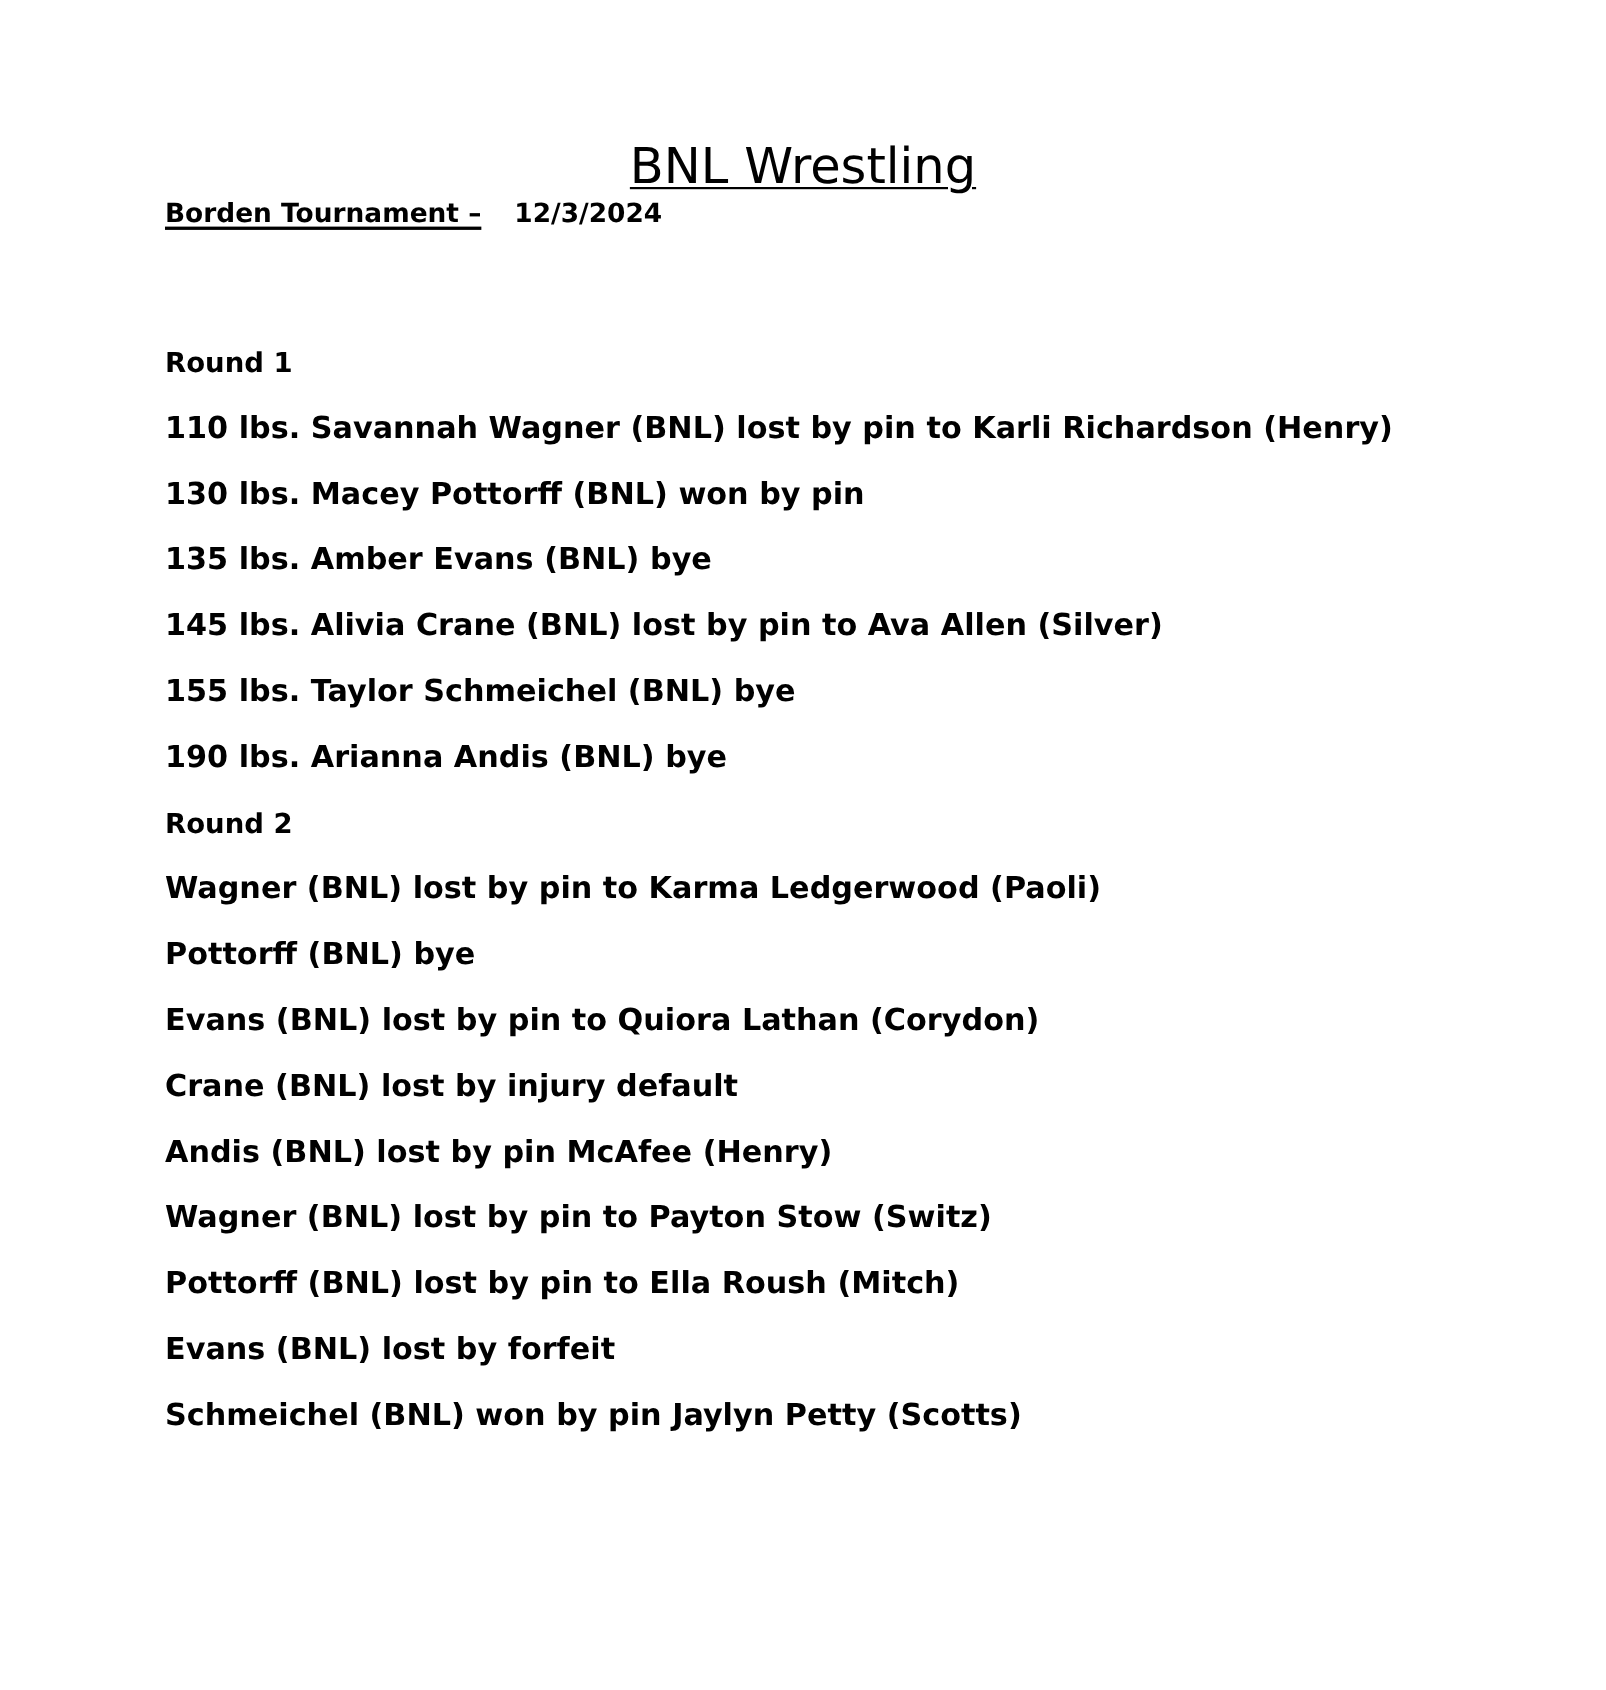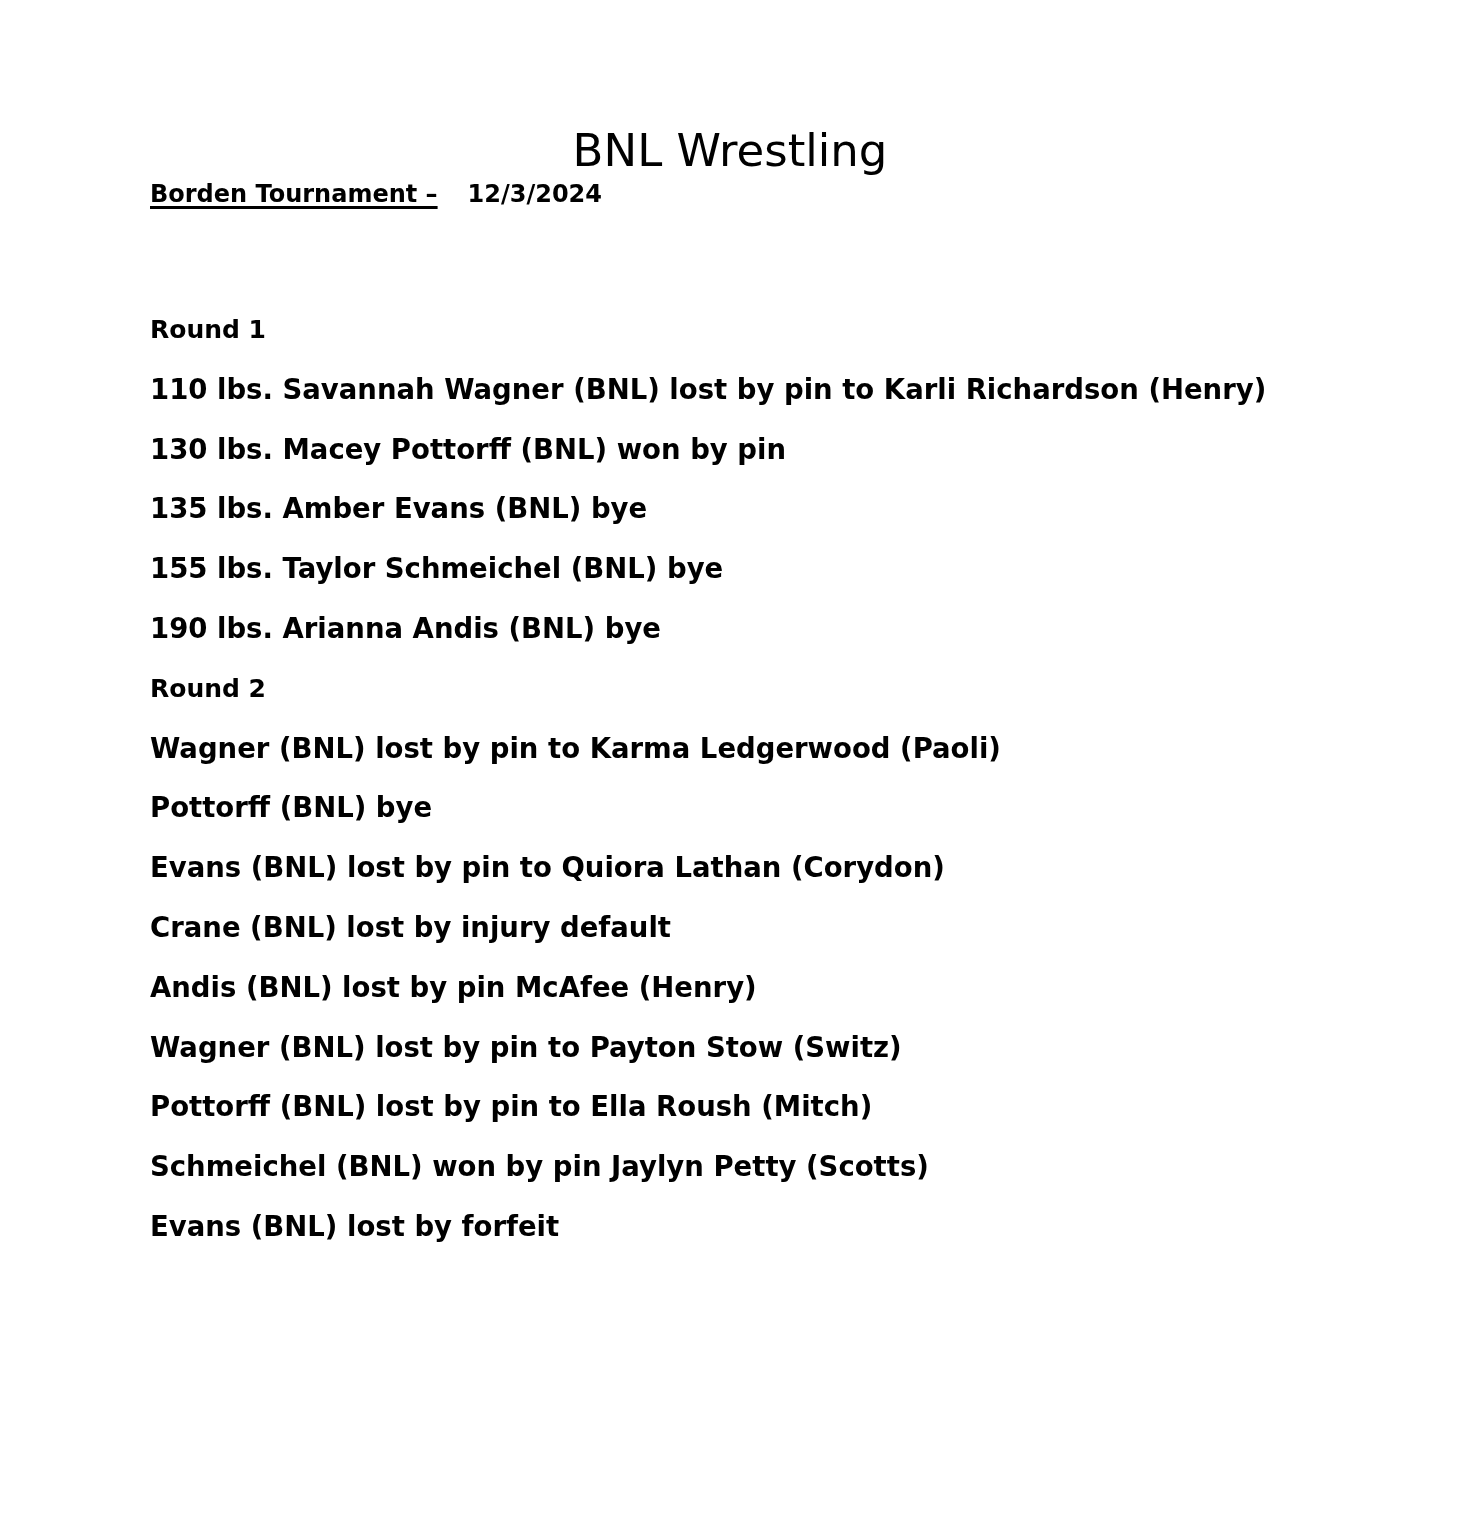--- a/index.html
+++ b/index.html
@@ -24,20 +24,21 @@
     top: 98px;
     left: 0;
     width: 1460px;
     text-align: center;
     font-size: 45px;
     font-weight: 400;
     line-height: 1.0;
     white-space: nowrap;
   }
   .doc-title .u {
+    text-decoration: underline;
     text-underline-offset: 4px;
     text-decoration-thickness: 2px;
   }
   .subheading {
     position: absolute;
     top: 182px;
     left: 150px;
     font-size: 24px;
     font-weight: 700;
     line-height: 1.0;
@@ -93,27 +94,28 @@
 
   <div class="subheading">
     <span class="sub-name">Borden Tournament –</span><span class="sub-gap"></span><span class="sub-date">12/3/2024</span>
   </div>
 
   <div class="body-block">
       <div class="round-head"><span>Round 1</span></div>
       <div class="line">110 lbs. Savannah Wagner (BNL) lost by pin to Karli Richardson (Henry)</div>
       <div class="line">130 lbs. Macey Pottorff (BNL) won by pin</div>
       <div class="line">135 lbs. Amber Evans (BNL) bye</div>
+      <div class="line">145 lbs. Alivia Crane (BNL) lost by pin to Ava Allen (Silver)</div>
       <div class="line">155 lbs. Taylor Schmeichel (BNL) bye</div>
       <div class="line">190 lbs. Arianna Andis (BNL) bye</div>
       <div class="round-head"><span>Round 2</span></div>
       <div class="line">Wagner (BNL) lost by pin to Karma Ledgerwood (Paoli)</div>
       <div class="line">Pottorff (BNL) bye</div>
       <div class="line">Evans (BNL) lost by pin to Quiora Lathan (Corydon)</div>
       <div class="line">Crane (BNL) lost by injury default</div>
       <div class="line">Andis (BNL) lost by pin McAfee (Henry)</div>
       <div class="line">Wagner (BNL) lost by pin to Payton Stow (Switz)</div>
       <div class="line">Pottorff (BNL) lost by pin to Ella Roush (Mitch)</div>
+      <div class="line">Evans (BNL) lost by forfeit</div>
       <div class="line">Schmeichel (BNL) won by pin Jaylyn Petty (Scotts)</div>
-      <div class="line">Evans (BNL) lost by forfeit</div>
     </div>
 
 </div>
 
 </body></html>

